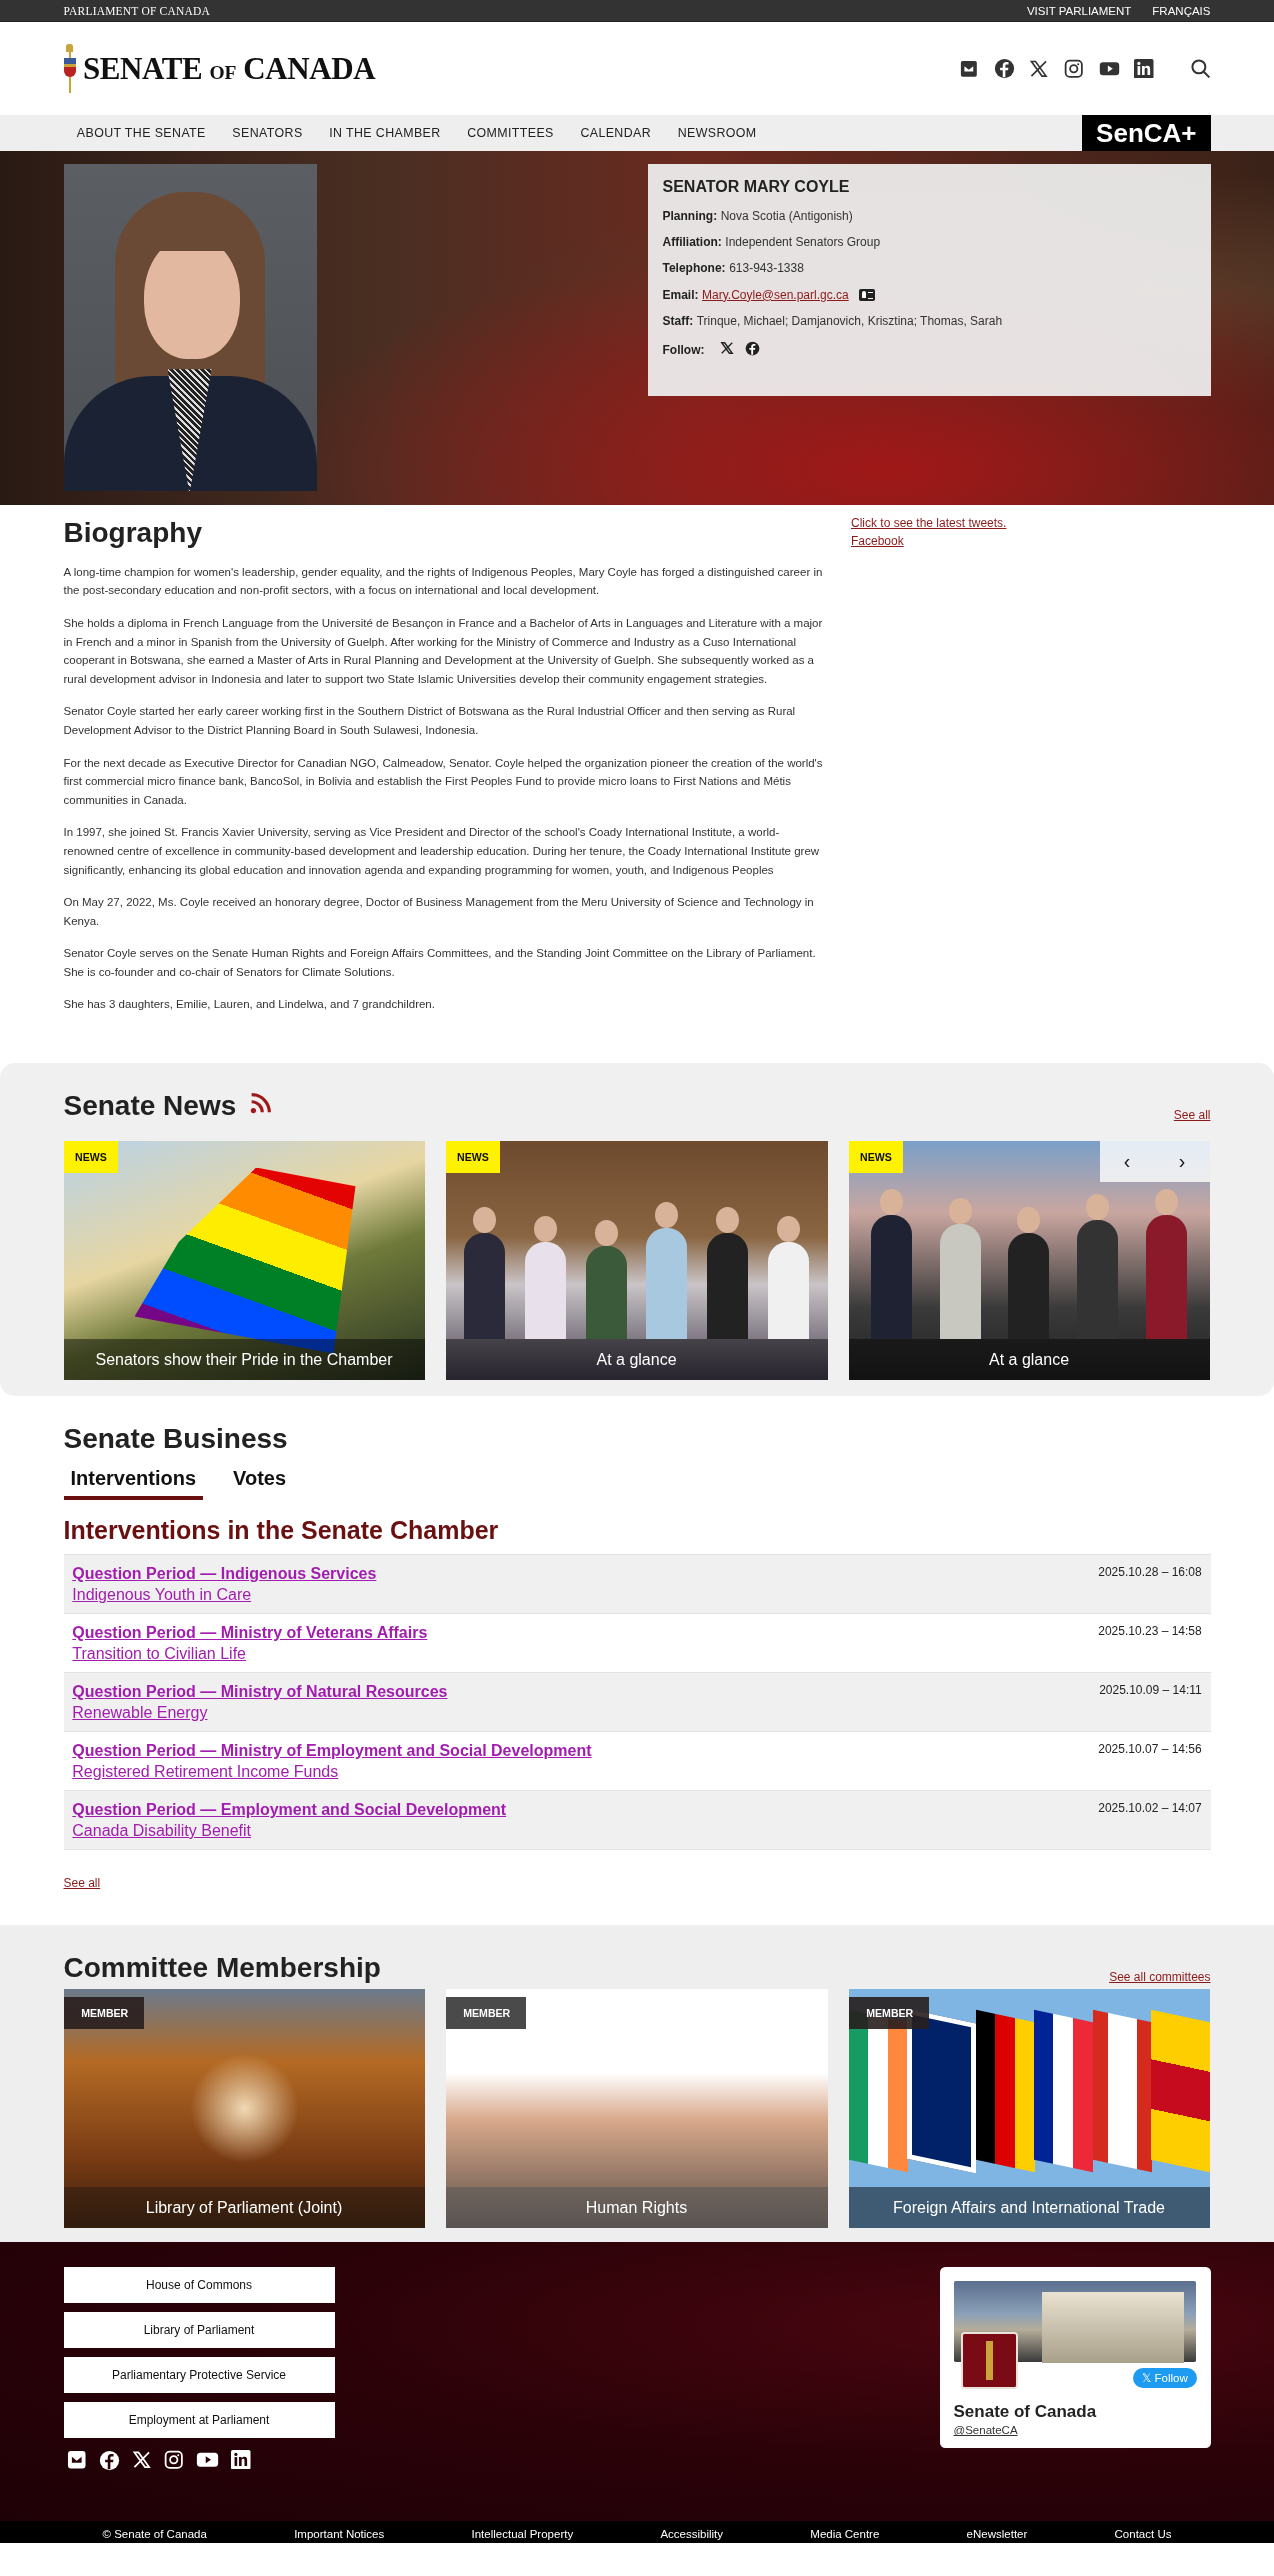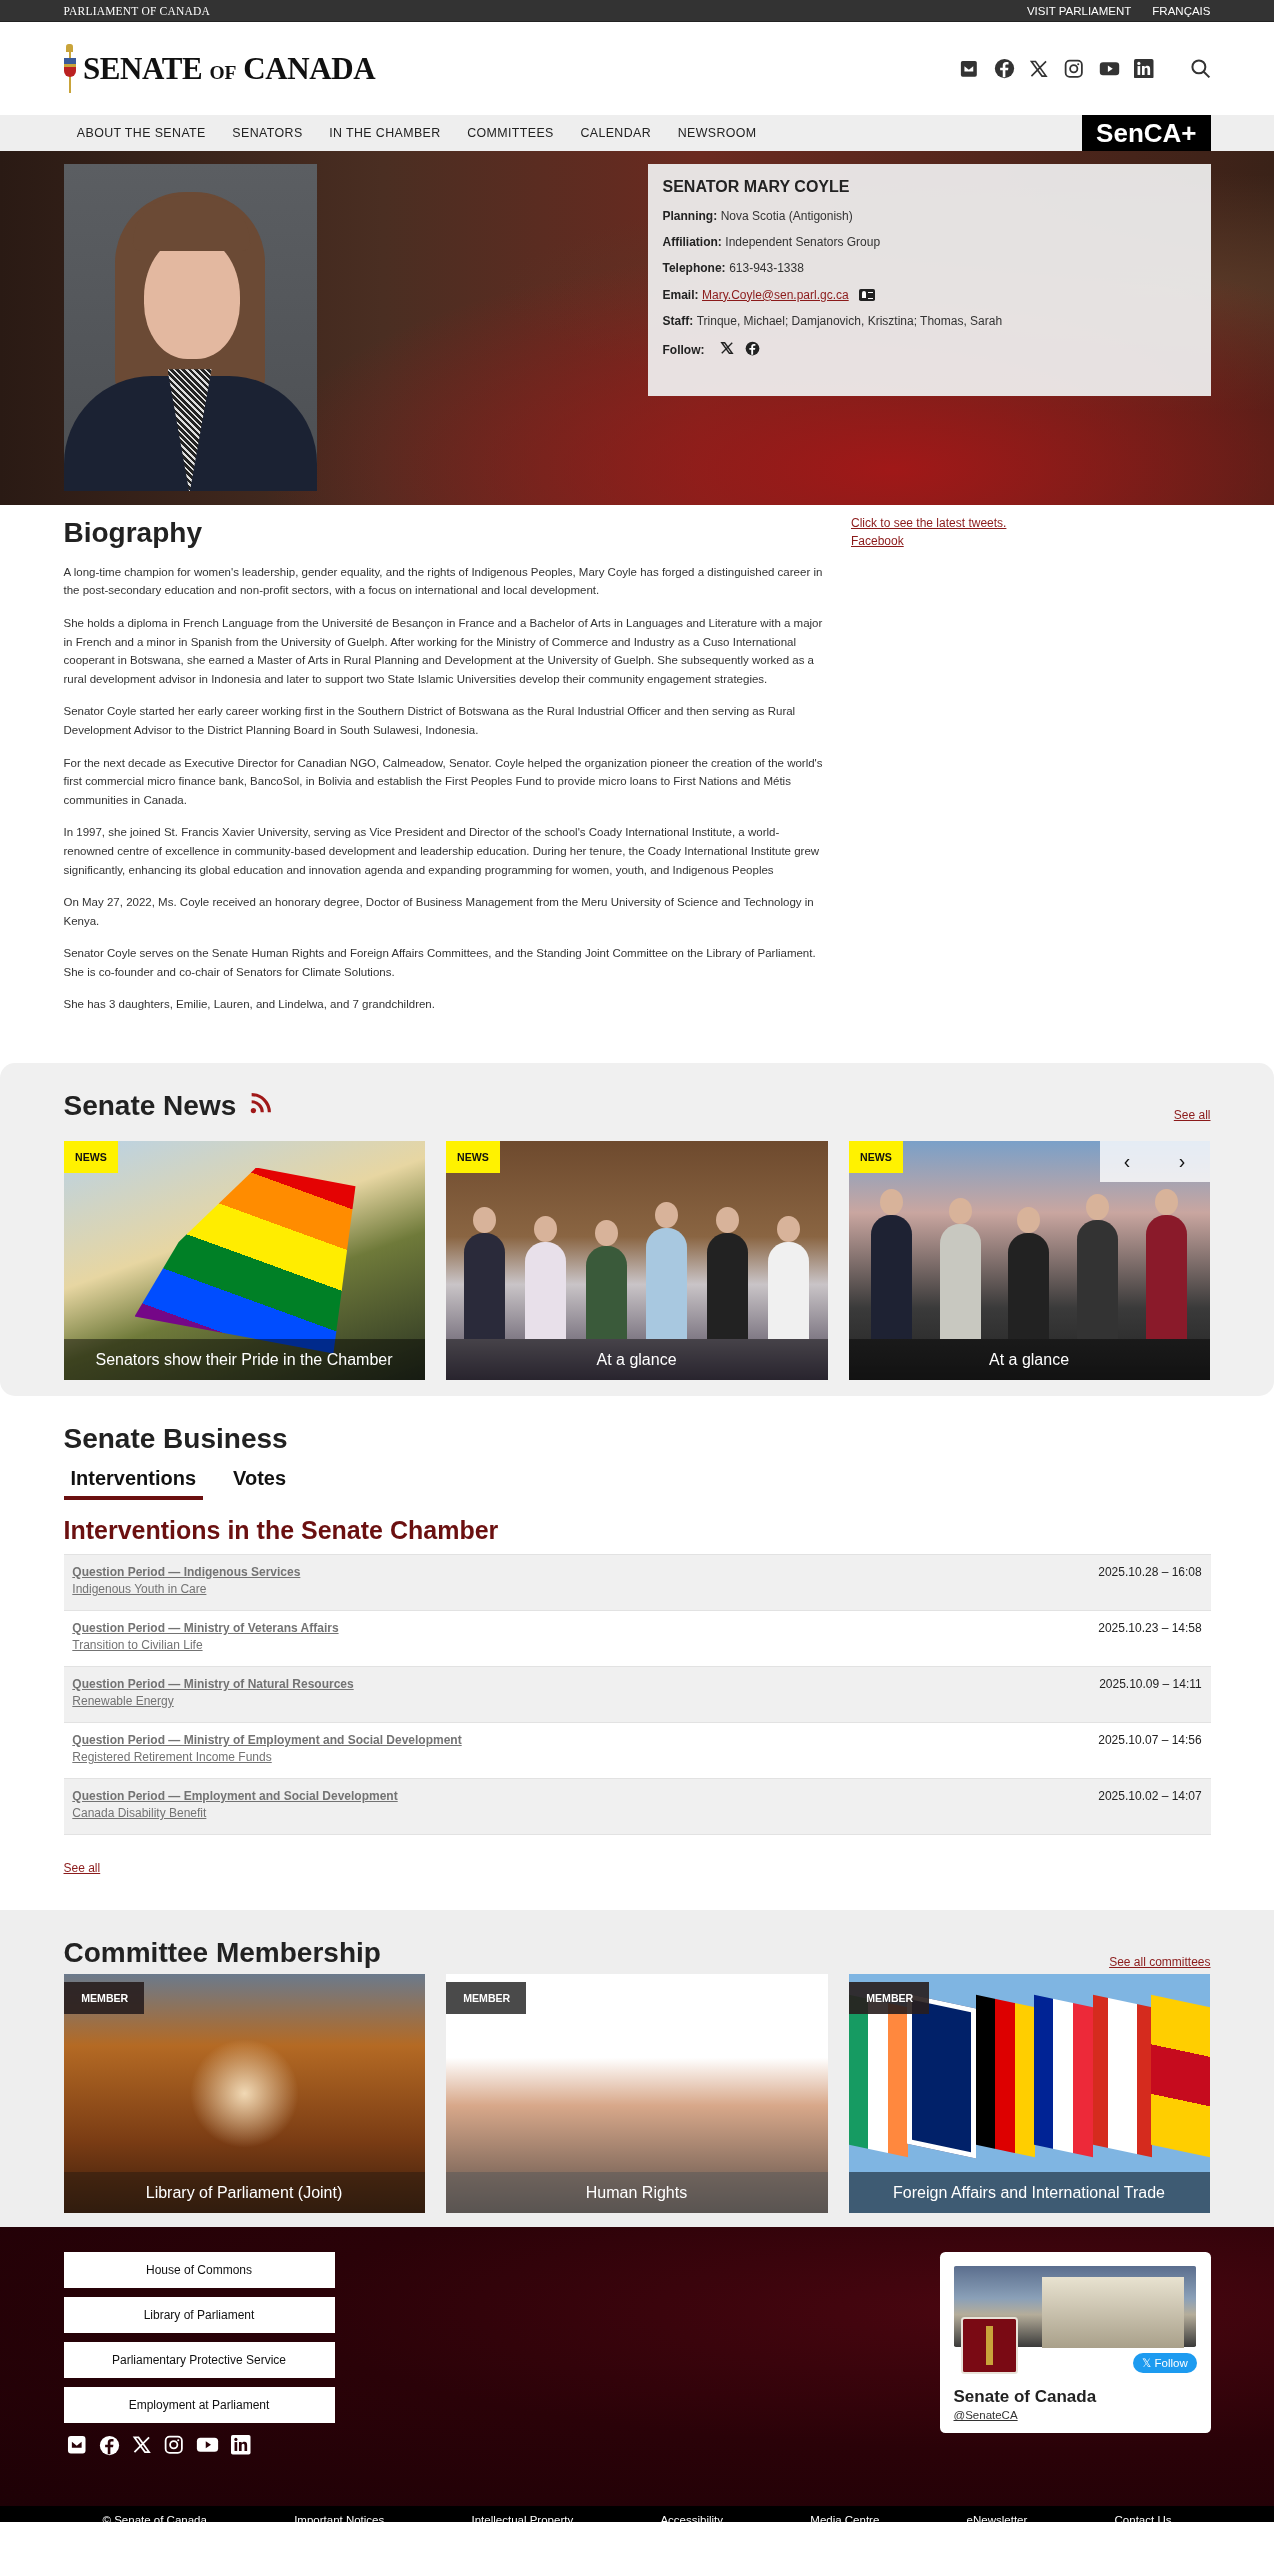--- a/index.html
+++ b/index.html
@@ -90,21 +90,21 @@
   
   .business { padding: 26.5px 0 35px; background: #fff; }
   .business h2 { font-size: 28px; font-weight: bold; color: #222; margin-bottom: 12.4px; }
   .tabs { display: flex; gap: 23px; margin-bottom: 16px; }
   .tab { font-size: 20px; font-weight: bold; color: #111; padding: 0 7px 6.2px; cursor: pointer; }
   .tab.active { border-bottom: 4.4px solid #6b1010; }
   .business h3 { font-size: 25px; font-weight: bold; color: #6b1010; margin-bottom: 8.8px; }
   .int-list { border-top: 0.9px solid #e2e2e2; }
   .int-row { display: flex; justify-content: space-between; padding: 9.7px 8.8px 8.8px; min-height: 56px; border-bottom: 0.9px solid #e2e2e2; }
   .int-row:nth-child(odd) { background: #f0f0f0; }
-  .int-row .t a { display: block; font-size: 12px; color: #737373; }
+  .int-row .t a { display: block; font-size: 16px; color: #a21caf; }
   .int-row .t a.title { font-weight: bold; margin-bottom: 3.5px; }
   .int-row .d { font-size: 12px; color: #222; }
   .see-all { display: inline-block; margin-top: 26.5px; font-size: 12px; }
 
   
   .committees { background: #eeeeee; padding: 26.5px 0 14px; }
   .committees .sec-head { margin-bottom: 5.3px; }
   .card .member { position: absolute; left: 0; top: 8px; background: rgba(40,30,30,0.9); color: #fff; font-size: 10.6px; font-weight: bold; padding: 0 16px 0 17.7px; height: 32px; display: flex; align-items: center; }
   .card .member.grey { background: #4a4a4a; }
   .c-1 { width: 361px; background: radial-gradient(circle at 50% 50%, #f1d9b5 0%, transparent 25%), linear-gradient(180deg, #6b7a8c 0%, #b46a24 30%, #7a3c14 70%, #3a1e0c 100%); }
@@ -123,21 +123,21 @@
   .f-btn { width: 271px; height: 36px; background: #fff; color: #111; font-size: 12px; display: flex; align-items: center; justify-content: center; cursor: pointer; }
   .f-social { display: flex; gap: 12.4px; margin-top: 12.4px; padding-left: 3.5px; }
   .tw-card { width: 271px; height: 181px; background: #fff; border-radius: 5.3px; padding: 14px; position: relative; margin-top: 0; }
   .tw-banner { width: 242px; height: 81px; background: linear-gradient(180deg, #5b6e8e 0%, #8aa0b8 40%, #b5ad9a 60%, #3a3a3a 100%); border-radius: 1.8px; position: relative; }
   .tw-banner .bld { position: absolute; left: 88px; top: 10.6px; width: 142px; height: 71px; background: linear-gradient(180deg, #e8e2d0, #a9a08a); }
   .tw-avatar { position: absolute; left: 21px; top: 65px; width: 57px; height: 57px; background: #7a0a14; border: 2.7px solid #e8e2d8; border-radius: 3.5px; }
   .tw-avatar::after { content: ""; position: absolute; left: 23px; top: 7px; width: 7px; height: 39px; background: #c9a43a; }
   .tw-follow { position: absolute; right: 14px; top: 101px; background: #1d9bf0; color: #fff; font-size: 11.5px; padding: 2.7px 8.8px; border-radius: 10.6px; cursor: pointer; }
   .tw-name { position: absolute; left: 14px; top: 135px; font-size: 17px; font-weight: bold; color: #222; }
   .tw-handle { position: absolute; left: 14px; top: 157px; font-size: 11.5px; color: #333; text-decoration: underline; }
-  .bottom-bar { background: #000; height: 16px; }
+  .bottom-bar { background: #000; height: 22px; }
   .bottom-bar .container { display: flex; justify-content: space-between; align-items: center; height: 26.5px; padding: 0 39px 0 39px; }
   .bottom-bar span { color: #fff; font-size: 11.5px; cursor: pointer; }
 </style>
 </head>
 <body>
 
 <div class="topbar">
   <div class="container">
     <span class="parl">PARLIAMENT OF CANADA</span>
     <div class="right">

